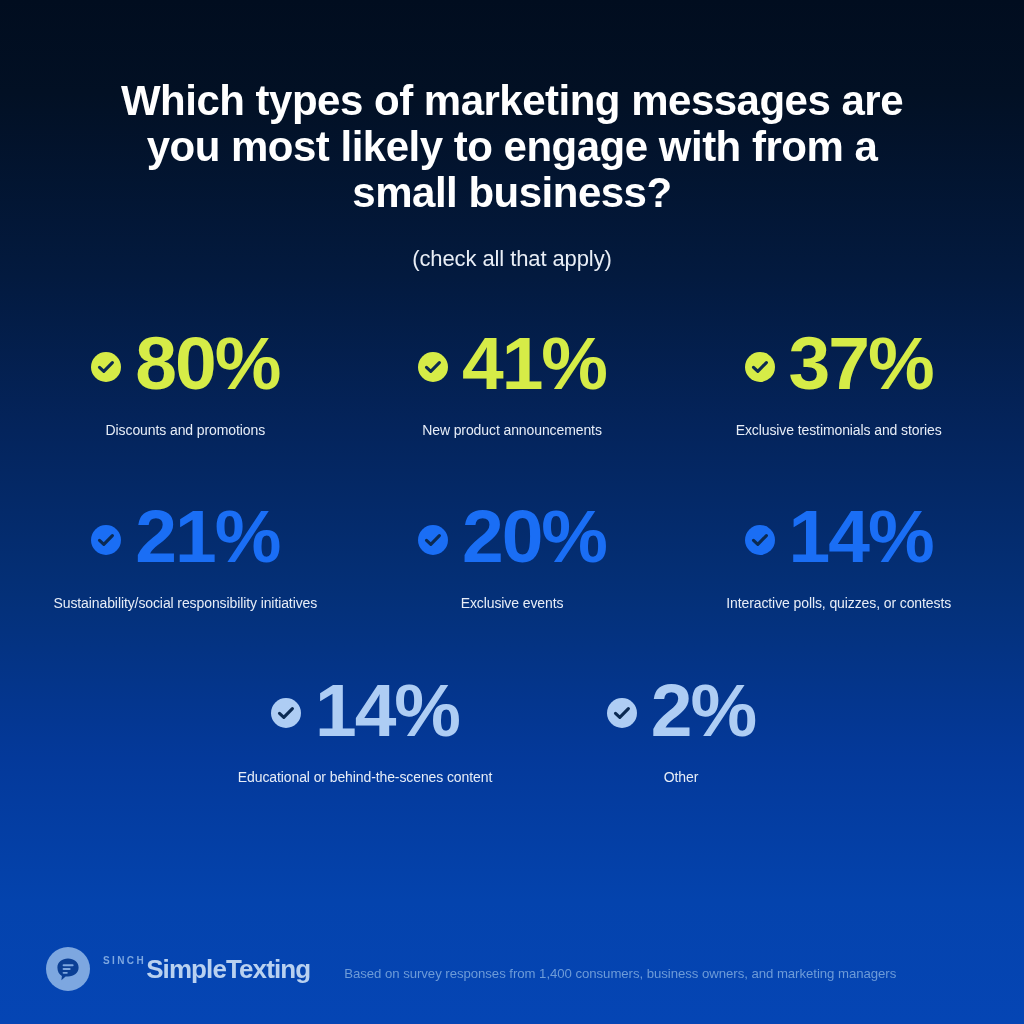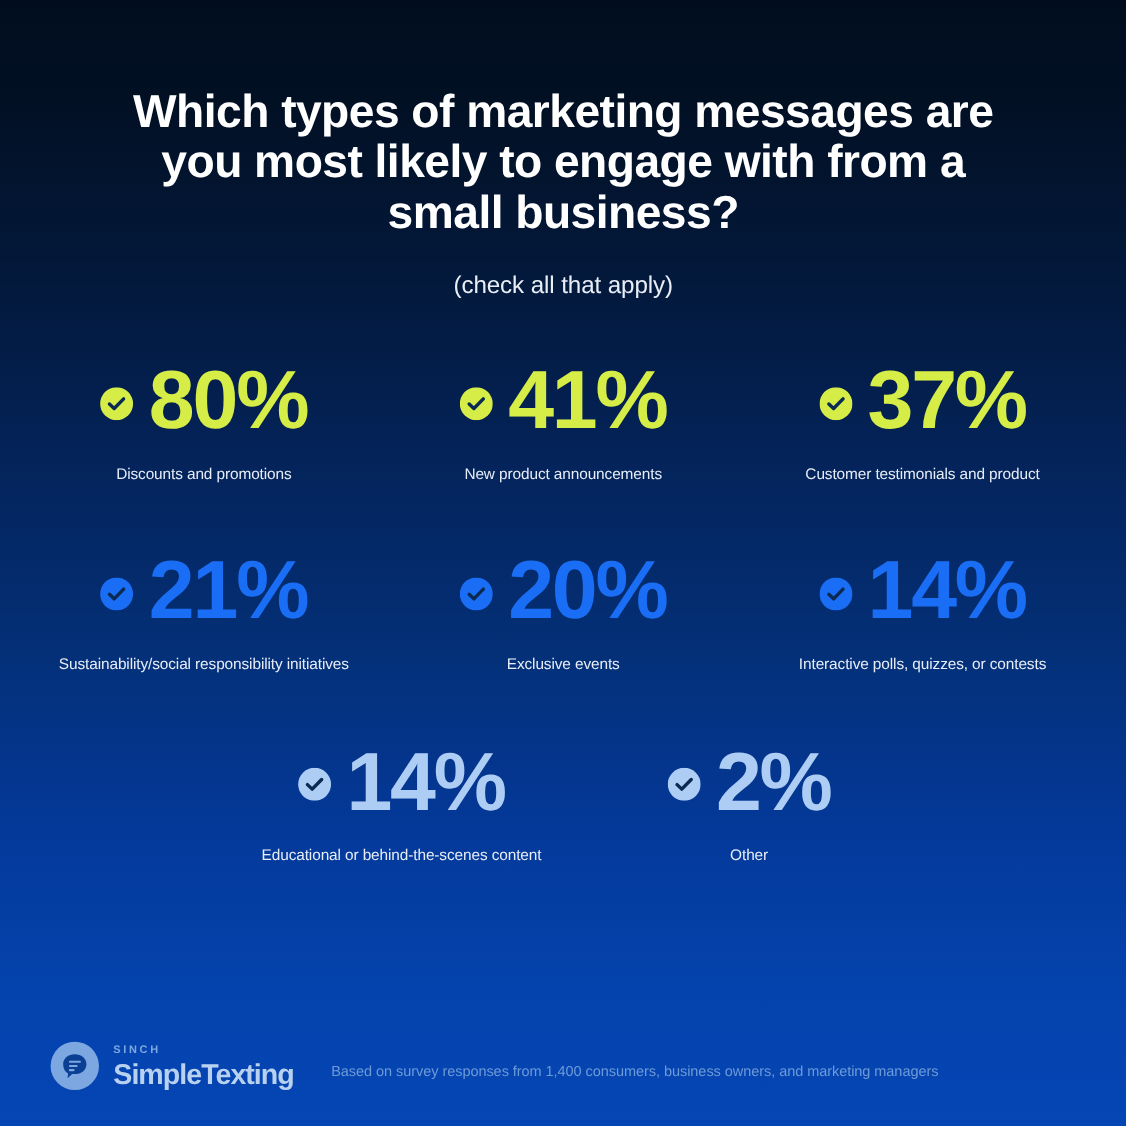--- a/index.html
+++ b/index.html
@@ -139,21 +139,21 @@
   .logo-mark {
     width: 44px;
     height: 44px;
     border-radius: 50%;
     background: #7da7e0;
     display: flex;
     align-items: center;
     justify-content: center;
   }
 
-  .logo-text { display: flex; flex-direction: column; line-height: 1; }
+  .logo-text { display: flex; line-height: 1; }
 
   .logo-sinch {
     color: #7da7e0;
     font-size: 10px;
     font-weight: bold;
     letter-spacing: 2.4px;
     margin-bottom: 3px;
   }
 
   .logo-name {
@@ -213,21 +213,21 @@
       <div class="stat-cell">
         <div class="stat-value-line">
           <span class="check-badge">
             <svg width="30" height="30" viewBox="0 0 30 30">
                 <circle cx="15" cy="15" r="15" fill="#d6ec47"></circle>
                 <path d="M8.5 15.3 L12.8 19.4 L21.4 10.6" stroke="#0b2a52" stroke-width="3.1" fill="none" stroke-linecap="round" stroke-linejoin="round"></path>
               </svg>
           </span>
           <span class="stat-value" style="color:#d6ec47">37%</span>
         </div>
-        <div class="stat-label">Customer testimonials and product</div>
+        <div class="stat-label">Exclusive testimonials and stories</div>
       </div>
     </div>
 
     <div class="stat-row stat-row-2">
       <div class="stat-cell">
         <div class="stat-value-line">
           <span class="check-badge">
             <svg width="30" height="30" viewBox="0 0 30 30">
                 <circle cx="15" cy="15" r="15" fill="#1a6ef5"></circle>
                 <path d="M8.5 15.3 L12.8 19.4 L21.4 10.6" stroke="#0b2a52" stroke-width="3.1" fill="none" stroke-linecap="round" stroke-linejoin="round"></path>

